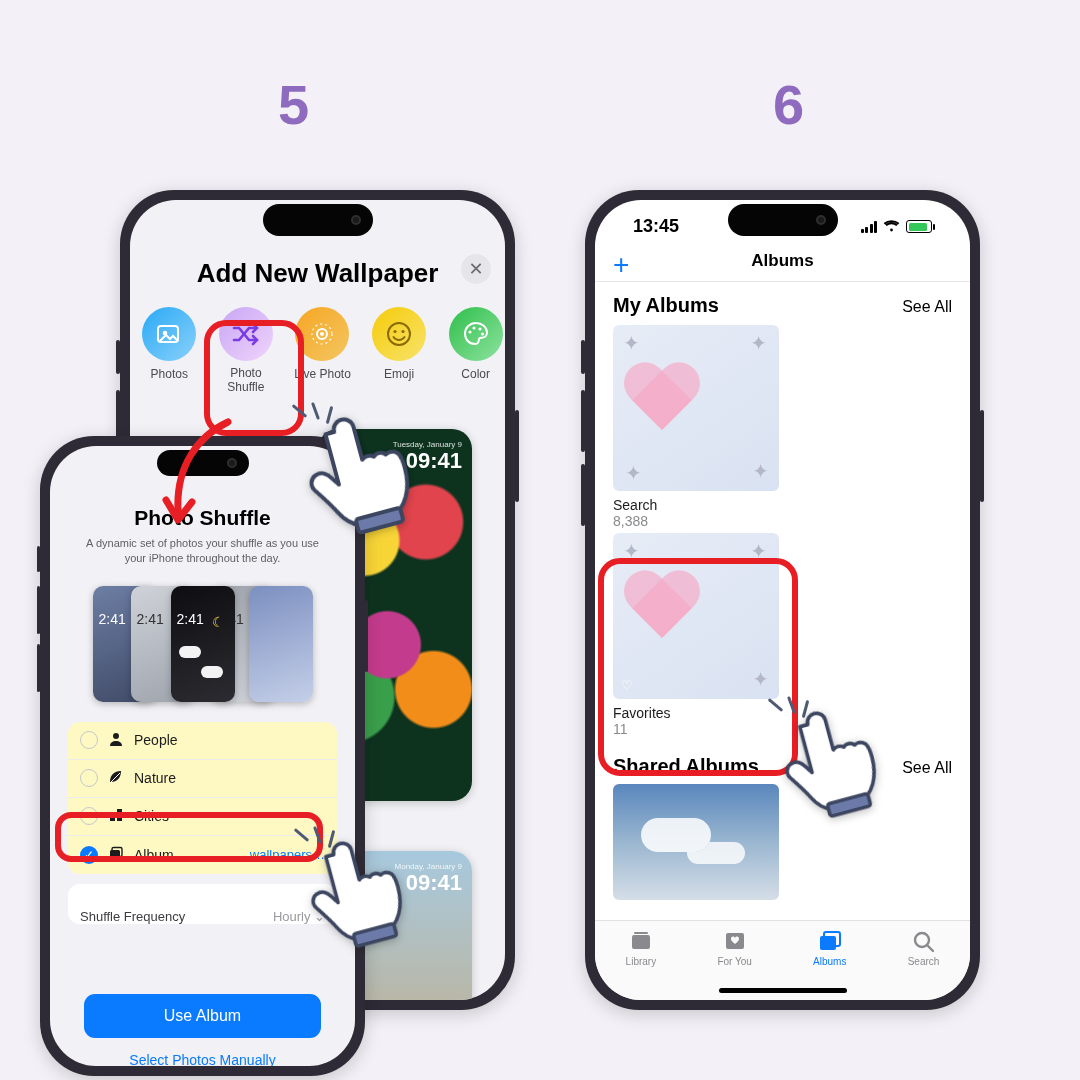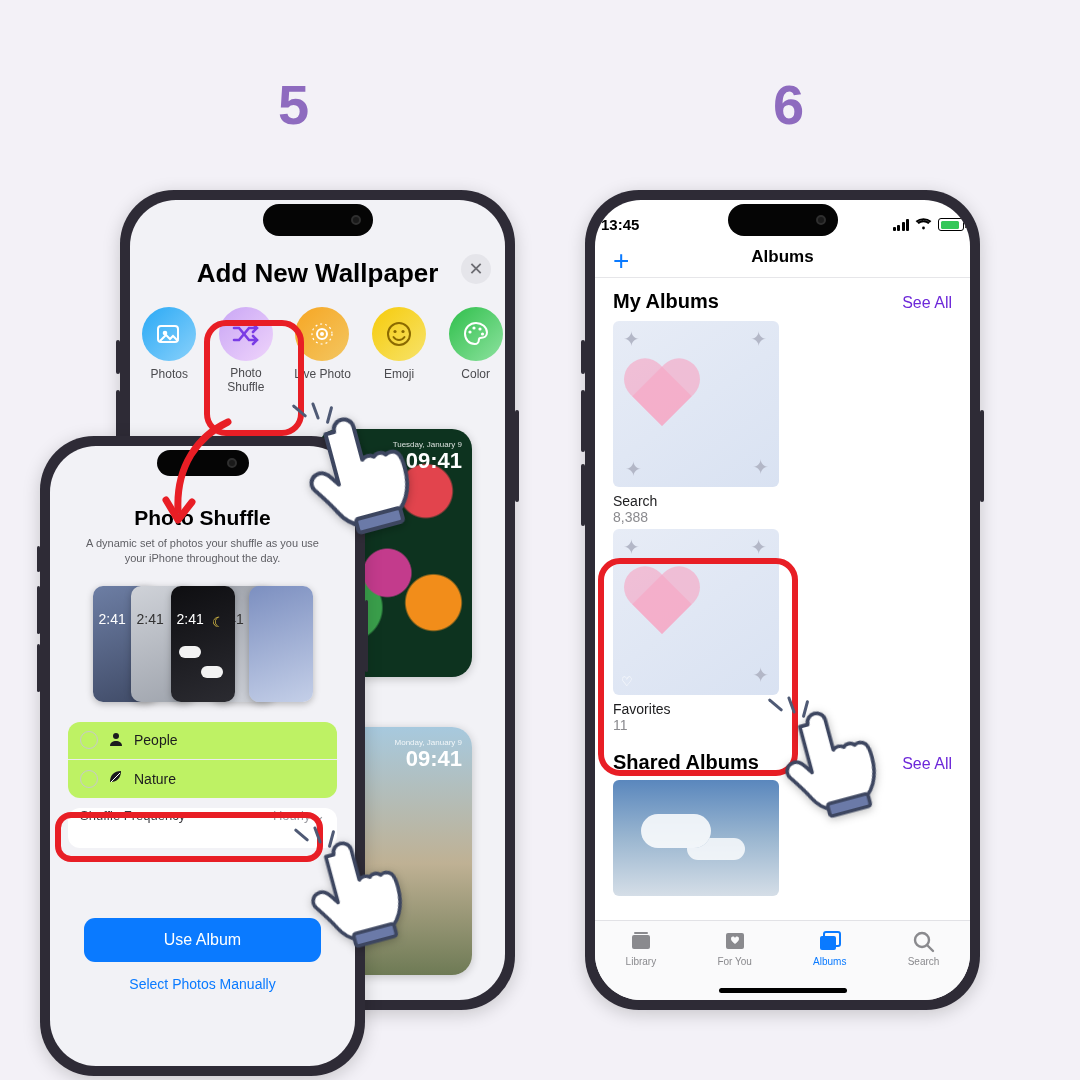--- a/index.html
+++ b/index.html
@@ -23,21 +23,21 @@
   .anw-close{position:absolute;right:14px;top:-4px;width:30px;height:30px;border-radius:50%;background:#e5e5ea;color:#6c6c72;font-size:18px;line-height:30px;text-align:center}
   .cat-row{display:flex;gap:18px;justify-content:flex-start;margin:18px 0 8px 10px}
   .cat{display:flex;flex-direction:column;align-items:center;font-size:12px;color:#4b4b4f;width:64px}
   .cat .ball{width:54px;height:54px;border-radius:50%;display:flex;align-items:center;justify-content:center;color:#fff;font-size:26px;margin-bottom:6px}
   .b-photos{background:linear-gradient(135deg,#2aa9f5,#89d1fb)}
   .b-shuffle{background:linear-gradient(135deg,#c9a6f5,#efd4fb);color:#7a3ce5}
   .b-live{background:linear-gradient(135deg,#f6a623,#f3c661)}
   .b-emoji{background:linear-gradient(135deg,#f6cb0b,#f7e36a);color:#8b6a00}
   .b-color{background:linear-gradient(135deg,#2fbf4b,#8de29f)}
   .wp-row{display:flex;gap:14px;margin-left:20px;margin-top:34px}
-  .wp-card{width:154px;height:248px;border-radius:20px;box-shadow:0 2px 10px rgba(0,0,0,.2);position:relative;overflow:hidden}
+  .wp-card{width:154px;height:372px;border-radius:20px;box-shadow:0 2px 10px rgba(0,0,0,.2);position:relative;overflow:hidden}
   .wp-unity{background:radial-gradient(circle at 30% 30%,#f8d537 12%,transparent 13%),radial-gradient(circle at 70% 25%,#e2444d 12%,transparent 13%),radial-gradient(circle at 45% 58%,#c33b8c 14%,transparent 15%),radial-gradient(circle at 20% 72%,#3a9f4b 15%,transparent 16%),radial-gradient(circle at 75% 70%,#f28d1a 13%,transparent 14%),#0d331f}
   .wp-time{position:absolute;top:12px;right:10px;color:#fff;font-weight:600;font-size:22px;text-align:right;line-height:1.05}
   .wp-time small{display:block;font-size:8px;font-weight:400;opacity:.85}
   .wp-row2{display:flex;gap:14px;margin-left:20px;margin-top:50px}
   .wp-nature{background:linear-gradient(180deg,#a7c9de 0%,#bfb194 55%,#6e7a55 100%)}
 
   
   #p5b{left:40px;top:436px;width:325px;height:640px;z-index:5}
   #p5b .screen{background:#f2f2f6}
   .sheet{margin-top:60px;padding:0 18px;text-align:center}
@@ -45,46 +45,46 @@
   .sheet p{font-size:11px;color:#5f5f64;line-height:1.35;padding:0 8px}
   .mini-prev{position:relative;height:128px;margin:14px auto 14px;width:220px}
   .mini-prev .mp{position:absolute;top:6px;width:64px;height:116px;border-radius:10px;box-shadow:0 2px 7px rgba(0,0,0,.25)}
   .mp1{left:0;background:linear-gradient(160deg,#6d7ea4,#3f4a66)}
   .mp2{left:38px;background:linear-gradient(160deg,#cfd2d8,#9fa4ad)}
   .mp3{left:78px;top:0;width:68px;height:128px;background:linear-gradient(160deg,#0e0e11,#2b2b31);z-index:3}
   .mp4{right:38px;background:linear-gradient(160deg,#9fa3ab,#cfd2d9)}
   .mp5{right:0;background:linear-gradient(160deg,#7c8fc0,#c4cfe8)}
   .mp .t{position:absolute;top:25px;left:6px;color:#fff;font-size:14px;font-weight:400}
   .cloud{position:absolute;width:22px;height:12px;background:#f3f3f3;border-radius:10px}
-  .opt-list{background:#bef264;border-radius:12px;text-align:right;overflow:hidden}
+  .opt-list{background:#fef9c3;border-radius:12px;text-align:right;overflow:hidden}
   .opt{display:flex;align-items:center;gap:10px;height:38px;padding:0 12px;border-bottom:1px solid #ececef;font-size:14px;color:#1c1c1e}
   .opt:last-child{border-bottom:none}
   .radio{width:18px;height:18px;border:1.5px solid #c7c7cc;border-radius:50%;flex:none}
   .radio.checked{border:none;background:#0a7aff;position:relative}
   .radio.checked::after{content:"✓";position:absolute;inset:0;color:#fff;font-size:12px;text-align:center;line-height:18px}
   .opt .right{margin-left:auto;font-size:13px;color:#0a7aff}
-  .freq{display:flex;align-items:flex-start;height:40px;padding:0 12px;font-size:13px;color:#3c3c41;background:#fff;border-radius:12px;margin-top:10px}
+  .freq{display:flex;align-items:flex-end;height:40px;padding:0 12px;font-size:13px;color:#3c3c41;background:#fff;border-radius:12px;margin-top:10px}
   .freq .grey{margin-left:auto;color:#9a9aa0}
   .primary-btn{display:block;margin:70px 16px 0;height:44px;border-radius:11px;background:#0a7aff;color:#fff;font-size:16px;font-weight:500;line-height:44px;text-align:center}
   .link-btn{display:block;text-align:center;margin-top:14px;color:#0a7aff;font-size:14px;font-weight:500}
 
   
   #p6{left:585px;top:190px;width:395px;height:820px}
   #p6 .screen{background:#fff}
-  .status{display:flex;align-items:center;justify-content:space-between;margin:16px 6px 0;font-size:15px;font-weight:600}
+  .status{display:flex;align-items:center;justify-content:space-between;margin:16px 38px 0;font-size:18px;font-weight:600}
   .status .bat{width:26px;height:13px;border:1.5px solid #000;border-radius:3px;position:relative}
   .status .bat::after{content:"";position:absolute;right:-4px;top:3px;width:2.5px;height:6px;background:#000;border-radius:1px}
   .status .bat i{position:absolute;left:1.5px;top:1.5px;bottom:1.5px;width:75%;background:#34c759;border-radius:1.5px}
   .status .sig{display:flex;gap:1.5px;align-items:flex-end;height:12px}.status .sig b{width:3px;background:#000;border-radius:1px}
   .nav6{position:relative;margin-top:14px;border-bottom:1px solid #e6e6e9;padding-bottom:10px;text-align:center}
   .nav6 .plus{position:absolute;left:18px;top:-2px;color:#0a7aff;font-size:28px;font-weight:300}
   .nav6 h1{font-size:17px;font-weight:600}
   .sec-head{display:flex;justify-content:space-between;align-items:baseline;padding:12px 18px 6px}
   .sec-head b{font-size:20px;font-weight:700}
-  .sec-head a{color:#6d28d9;font-size:16px}
+  .sec-head a{color:#000000;font-size:16px}
   .album{margin:2px 0 4px 18px}
   .thumb{width:166px;height:166px;border-radius:6px;background:linear-gradient(145deg,#e7ecf6,#d9e2f2);position:relative;overflow:hidden}
   .thumb .heart{position:absolute;left:50%;top:50%;width:80px;height:80px;transform:translate(-50%,-55%)}
   .thumb .heart::before,.thumb .heart::after{content:"";position:absolute;width:42px;height:66px;background:rgba(246,167,196,.65);border-radius:40px 40px 0 0}
   .thumb .heart::before{left:6px;transform:rotate(-45deg);transform-origin:0 100%}
   .thumb .heart::after{left:-36px;transform:rotate(45deg);transform-origin:100% 100%}
   .alb-name{font-size:14px;margin-top:6px;color:#1c1c1e}
   .alb-count{font-size:14px;color:#8a8a8e}
   .shared-thumb{width:166px;height:116px;margin-left:18px;border-radius:6px;background:linear-gradient(180deg,#5a87bd 0%,#9ab6d0 50%,#d5dee7 100%);position:relative;overflow:hidden}
   .shared-thumb::before{content:"";position:absolute;left:28px;top:34px;width:70px;height:34px;background:rgba(255,255,255,.85);border-radius:40px;box-shadow:40px 18px 0 -6px rgba(255,255,255,.8)}
@@ -233,20 +233,37 @@
               </svg></span>
           <span>People</span>
         </div>
         <div class="opt">
           <span class="radio"></span>
           <span><svg width="16" height="16" viewBox="0 0 16 16" fill="#1c1c1e">
                 <path d="M13 2C6 2 2 6 2 13c6 0 11-3 11-11z"></path>
                 <path d="M3 13L12 4" stroke="#fff" stroke-width="1"></path>
               </svg></span>
           <span>Nature</span>
+        </div>
+        <div class="opt">
+          <span class="radio"></span>
+          <span><svg width="16" height="16" viewBox="0 0 16 16" fill="#1c1c1e">
+                <rect x="2" y="5" width="5" height="9"></rect>
+                <rect x="9" y="2" width="5" height="12"></rect>
+              </svg></span>
+          <span>Cities</span>
+        </div>
+        <div class="opt">
+          <span class="radio checked"></span>
+          <span><svg width="16" height="16" viewBox="0 0 16 16" fill="#1c1c1e">
+                <rect x="2" y="5" width="10" height="9" rx="1.5"></rect>
+                <rect x="4" y="2.5" width="10" height="9" rx="1.5" fill="none" stroke="#1c1c1e" stroke-width="1.4"></rect>
+              </svg></span>
+          <span>Album</span>
+          <span class="right">wallpapers…</span>
         </div>
       </div>
 
       <div class="freq">
         <span>Shuffle Frequency</span>
         <span class="grey"><span>Hourly</span> <span>⌄</span></span>
       </div>
 
       <div class="primary-btn">Use Album</div>
       <div class="link-btn">Select Photos Manually</div>

